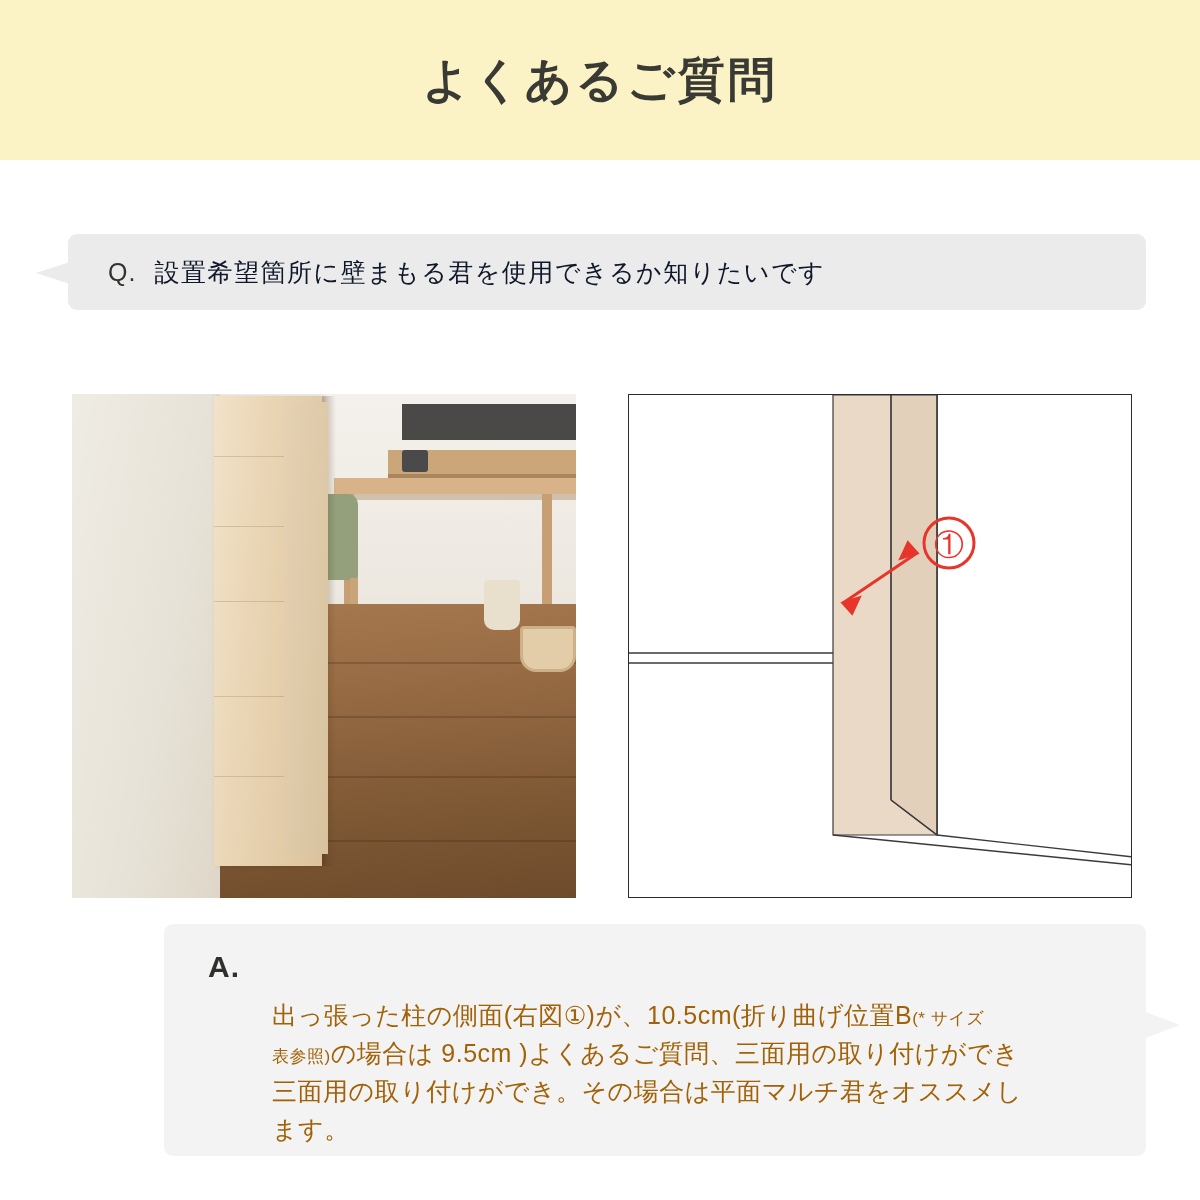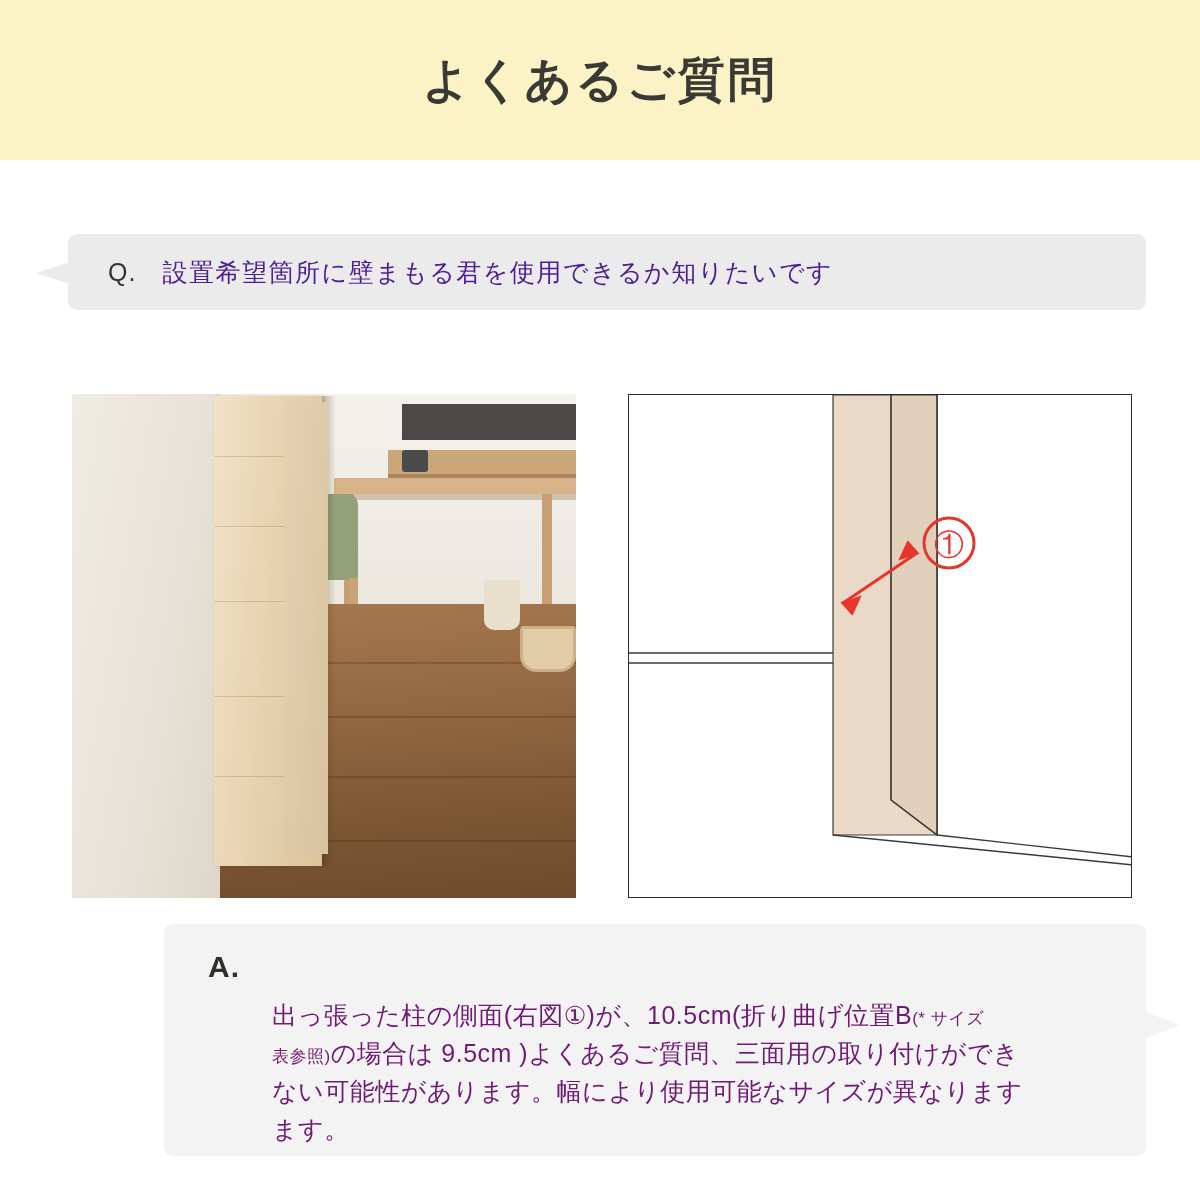--- a/index.html
+++ b/index.html
@@ -40,22 +40,22 @@
     width: 0; height: 0;
     border-top: 11px solid transparent;
     border-bottom: 11px solid transparent;
     border-right: 34px solid #ebebeb;
   }
   .q-mark {
     font-size: 25px; color: #33332e; font-weight: normal;
     margin-left: 40px; letter-spacing: 1px;
   }
   .q-text {
-    font-size: 25px; color: #4c1d95;
-    margin-left: 26px; letter-spacing: 1.5px;
+    font-size: 25px; color: #0f172a;
+    margin-left: 18px; letter-spacing: 1.5px;
   }
 
   
   .photo {
     position: absolute;
     left: 72px; top: 394px;
     width: 504px; height: 504px;
     overflow: hidden;
     background: #cfc3ae;
   }
@@ -159,21 +159,21 @@
     border-left: 34px solid #f3f3f3;
   }
   .a-head { display: flex; align-items: baseline; }
   .a-mark { font-size: 30px; font-weight: bold; color: #2f2f2b; letter-spacing: 1px; }
   .a-title {
     font-size: 27px; font-weight: bold; color: #2f2f2b;
     margin-left: 24px; letter-spacing: 1px;
   }
   .a-body {
     margin-top: 12px; margin-left: 64px;
-    font-size: 25px; line-height: 1.52; color: #701a75;
+    font-size: 25px; line-height: 1.52; color: #a16207;
     letter-spacing: .5px;
   }
   .a-body .small { font-size: 17px; vertical-align: baseline; }
 </style>
 </head>
 <body>
 
 <div class="page">
 
   <div class="header">
@@ -241,19 +241,19 @@
     </svg>
   </div>
 
   <div class="a-bubble">
     <div class="a-head">
       <span class="a-mark">A.</span>
     </div>
     <div class="a-body">
       <span>出っ張った柱の側面(右図①)が、10.5cm(折り曲げ位置B</span><span class="small">(* サイズ</span><br>
       <span class="small">表参照)</span><span>の場合は 9.5cm )よくあるご質問、三面用の取り付けができ</span><br>
-      <span>ない可能性があります。幅により使用可能なサイズが異なります</span><br>
+      <span>三面用の取り付けができ。その場合は平面マルチ君をオススメし</span><br>
       <span>ます。</span>
     </div>
   </div>
   <div class="a-tail"></div>
 
 </div>
 
 </body></html>

